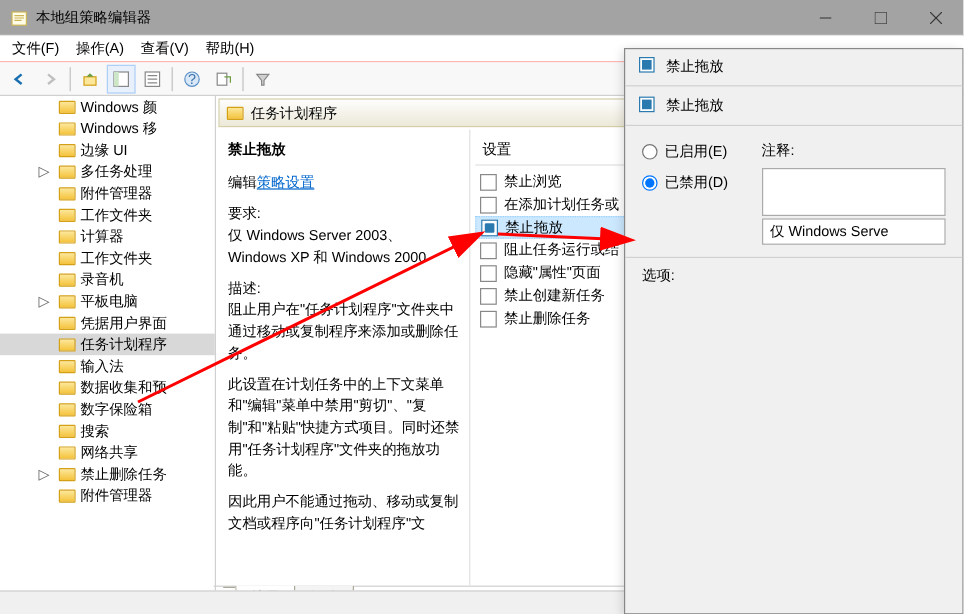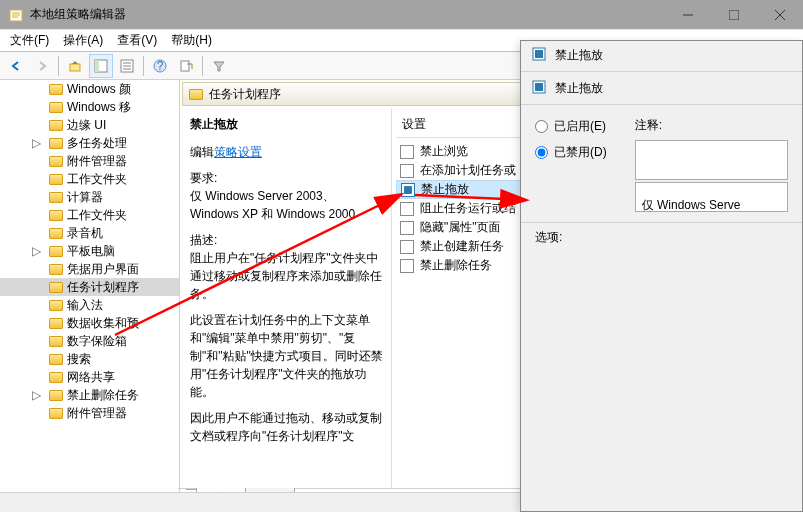--- a/index.html
+++ b/index.html
@@ -42,21 +42,21 @@
 .tabs{height:22px;display:flex;align-items:flex-end;padding-left:8px;border-top:1px solid #d0d0d0}
 .tab{padding:2px 12px;border:1px solid #aca899;border-top:none;border-radius:0 0 3px 3px;margin-right:-1px;background:#fff}
 .tab.inact{background:#f4f4f4;color:#555}
 .dialog{position:absolute;left:520px;top:40px;width:283px;height:472px;background:#f0f0f0;border:1px solid #888;box-shadow:-2px 2px 8px rgba(0,0,0,.15)}
 .dlgrow{display:flex;align-items:center;height:28px;padding:0 10px;gap:8px}
 .dlgsep{height:1px;background:#d0d0d0;margin:2px 0}
 .radio-group{padding:6px 14px}
 .radio-group label{display:flex;align-items:center;height:26px;gap:6px}
 .radio-group input{margin:0}
 .dlglbl{padding:4px 14px}
-.dlgfield{margin:2px 14px;height:22px;background:#fff;border:1px solid #aaa;padding:14px 6px;overflow:hidden;white-space:nowrap}
+.dlgfield{margin:2px 14px;height:22px;background:#fff;border:1px solid #aaa;padding:2px 6px;overflow:hidden;white-space:nowrap}
 .arrow-svg{position:absolute;pointer-events:none;z-index:5}
 .statusbar{position:absolute;bottom:0;left:0;width:520px;height:20px;border-top:1px solid #d0d0d0;background:#f0f0f0;padding:2px 6px;font-size:11px;color:#444}
 </style>
 </head>
 <body>
 
 <div class="titlebar">
   <span class="icon">
     <svg width="16" height="16">
         <rect x="2" y="3" width="12" height="11" fill="#fffde7" stroke="#c9b458"></rect>

